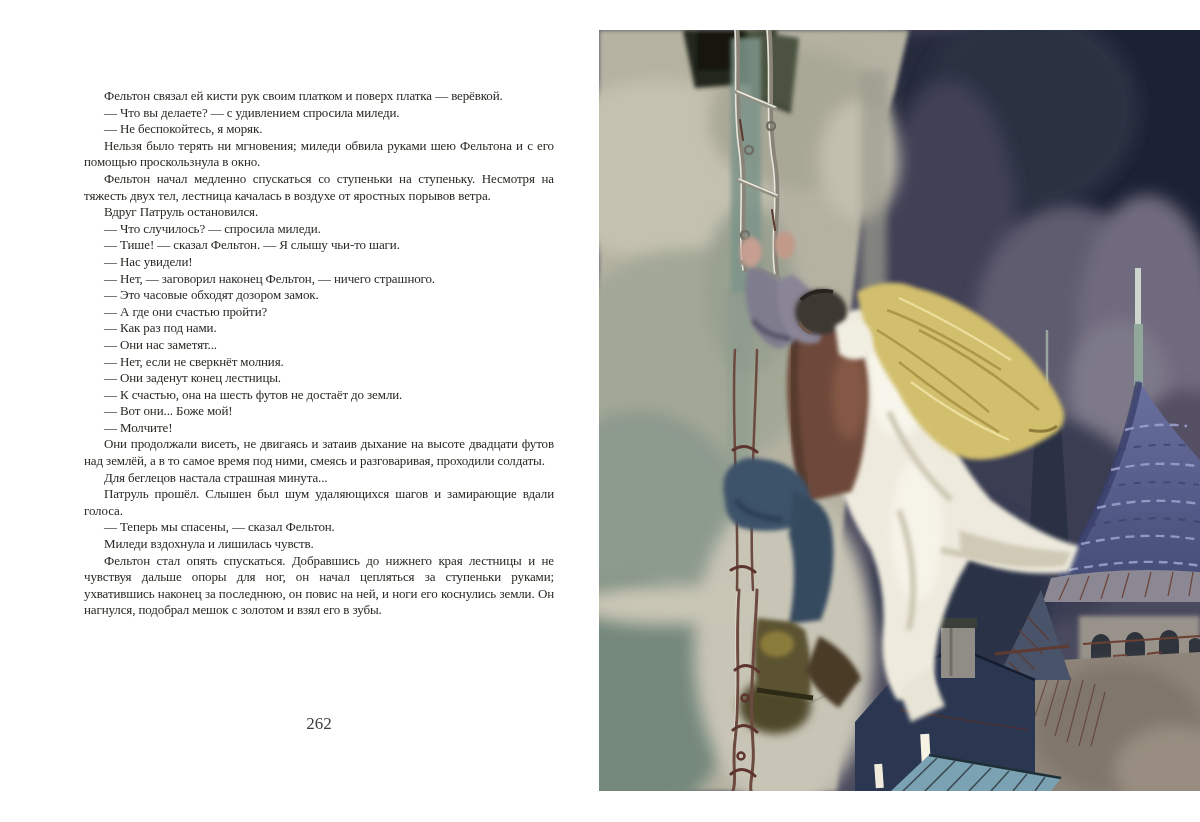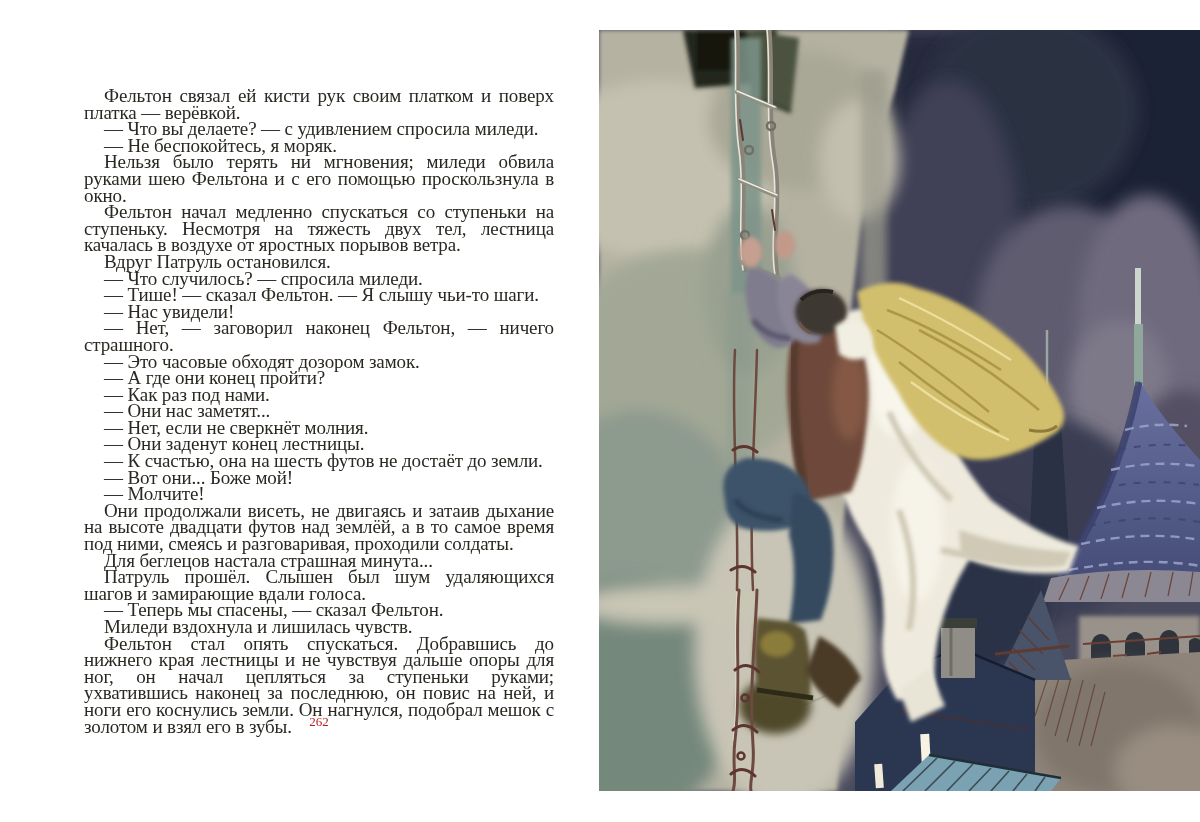--- a/index.html
+++ b/index.html
@@ -3,27 +3,27 @@
 <meta charset="utf-8">
 <style>
   html,body{margin:0;padding:0;}
   body{
     width:1200px;height:822px;position:relative;background:#ffffff;overflow:hidden;
     font-family:"Liberation Serif","DejaVu Serif",serif;
   }
   .spread{position:absolute;inset:0;}
   .text-block{
     position:absolute;left:84px;top:88px;width:470px;
-    font-size:19px;line-height:16.6px;letter-spacing:-0.12px;
+    font-size:13px;line-height:16.6px;letter-spacing:-0.12px;
     color:#2b2822;
   }
   .text-block p{margin:0;text-indent:20px;text-align:justify;}
   .page-number{
     position:absolute;left:84px;top:714px;width:470px;
-    text-align:center;font-size:13px;color:#b91c1c;
+    text-align:center;font-size:17px;color:#404040;
   }
   .illustration-wrap{
     position:absolute;left:599px;top:30px;width:601px;height:761px;
   }
   svg{display:block;}
 </style>
 </head>
 <body>
 
 <div class="spread">
@@ -33,21 +33,21 @@
       <p>— Что вы делаете? — с удивлением спросила миледи.</p>
       <p>— Не беспокойтесь, я моряк.</p>
       <p>Нельзя было терять ни мгновения; миледи обвила руками шею Фельтона и с его помощью проскользнула в окно.</p>
       <p>Фельтон начал медленно спускаться со ступеньки на ступеньку. Несмотря на тяжесть двух тел, лестница качалась в воздухе от яростных порывов ветра.</p>
       <p>Вдруг Патруль остановился.</p>
       <p>— Что случилось? — спросила миледи.</p>
       <p>— Тише! — сказал Фельтон. — Я слышу чьи-то шаги.</p>
       <p>— Нас увидели!</p>
       <p>— Нет, — заговорил наконец Фельтон, — ничего страшного.</p>
       <p>— Это часовые обходят дозором замок.</p>
-      <p>— А где они конец пройти?</p>
+      <p>— А где они счастью пройти?</p>
       <p>— Как раз под нами.</p>
       <p>— Они нас заметят...</p>
       <p>— Нет, если не сверкнёт молния.</p>
       <p>— Они заденут конец лестницы.</p>
       <p>— К счастью, она на шесть футов не достаёт до земли.</p>
       <p>— Вот они... Боже мой!</p>
       <p>— Молчите!</p>
       <p>Они продолжали висеть, не двигаясь и затаив дыхание на высоте двадцати футов над землёй, а в то самое время под ними, смеясь и разговаривая, проходили солдаты.</p>
       <p>Для беглецов настала страшная минута...</p>
       <p>Патруль прошёл. Слышен был шум удаляющихся шагов и замирающие вдали голоса.</p>

